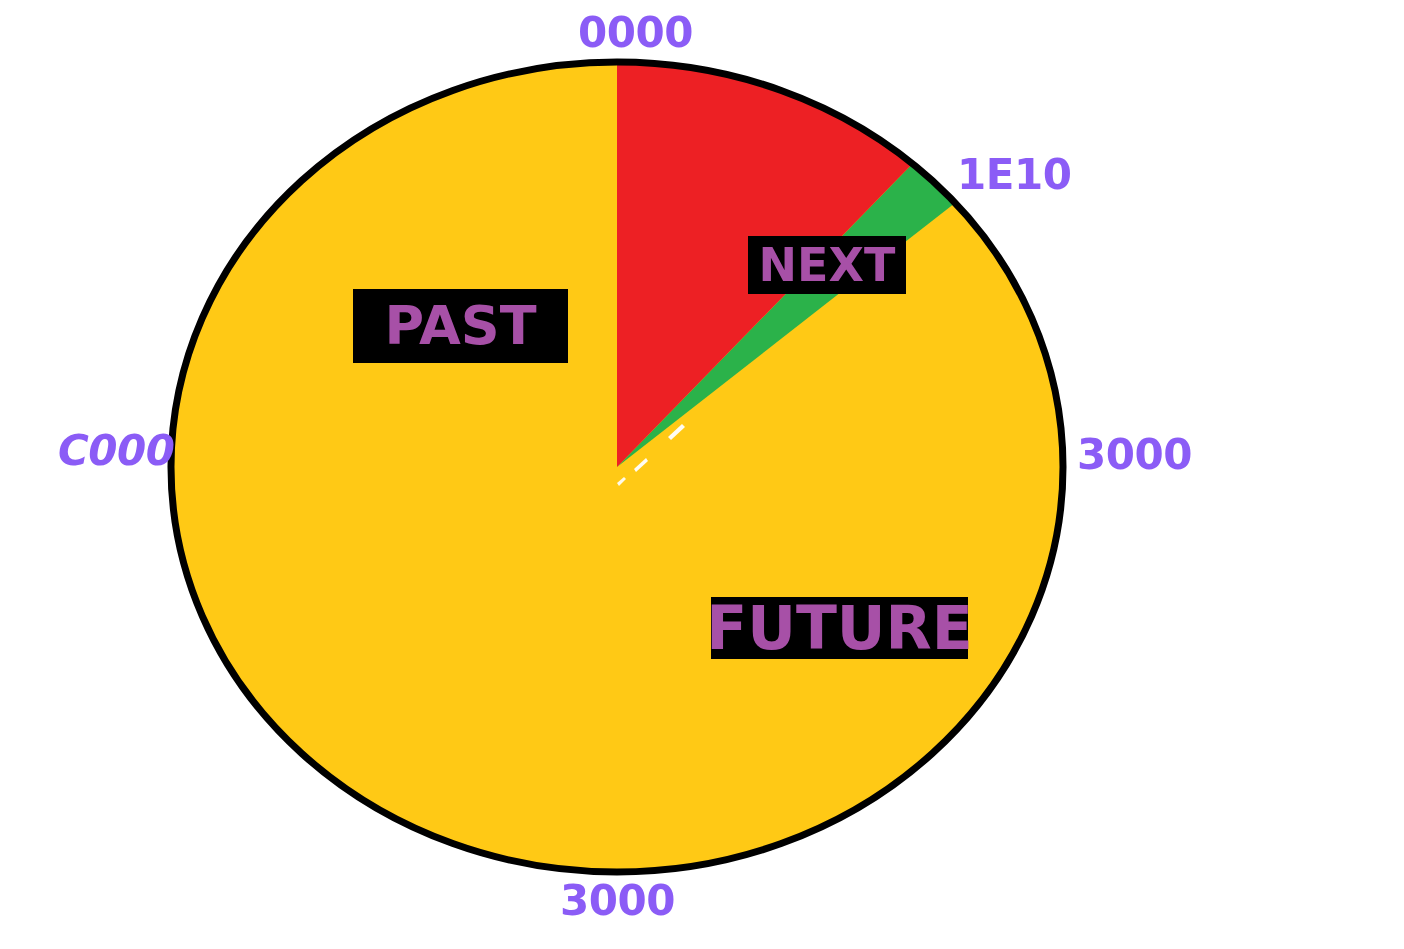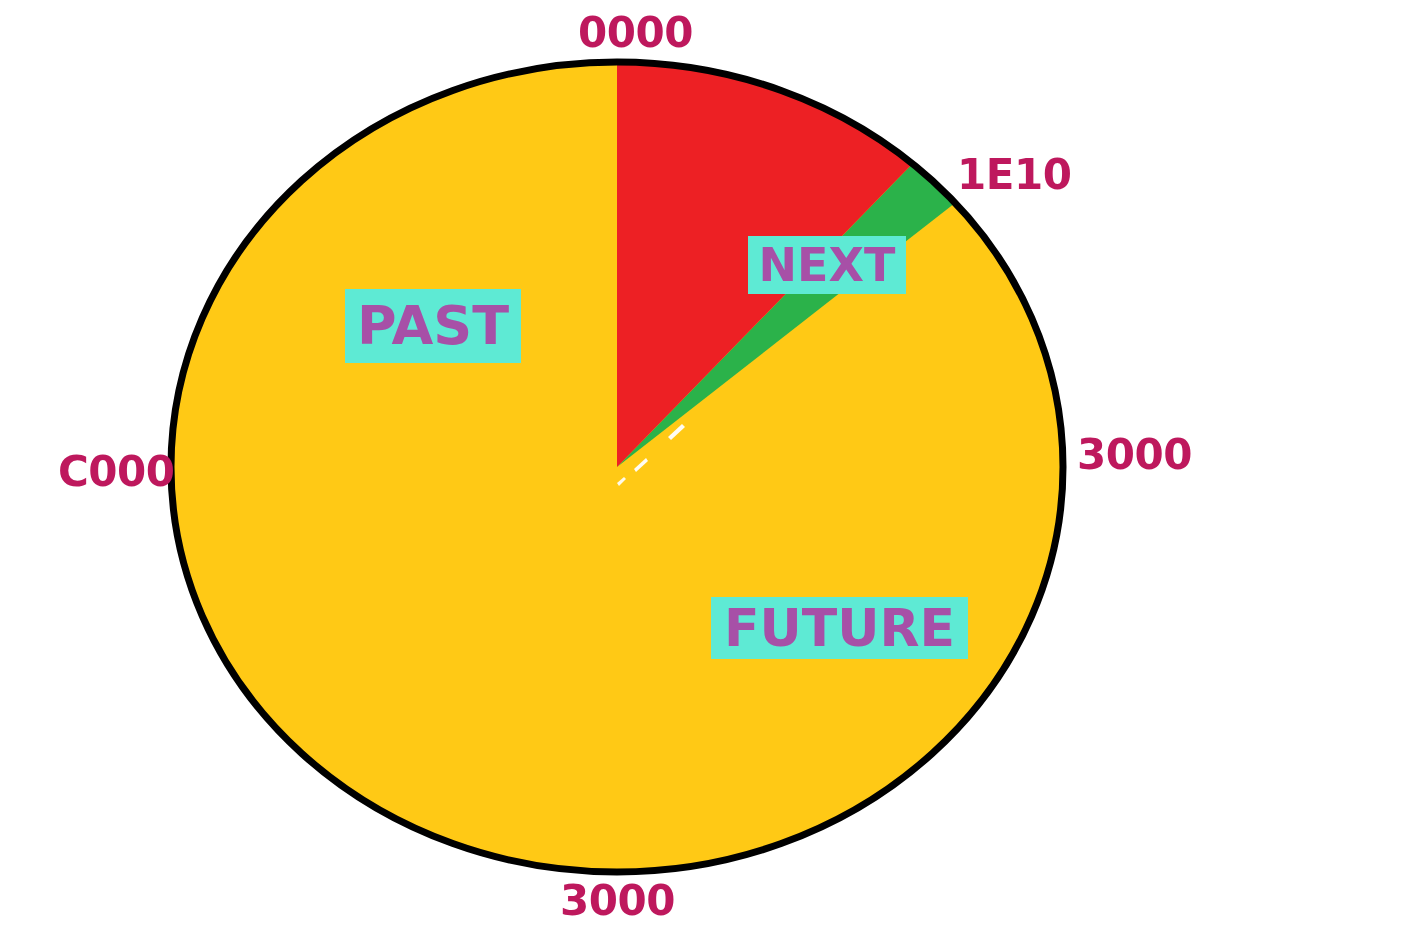--- a/index.html
+++ b/index.html
@@ -32,58 +32,58 @@
     height: 949px;
     display: block;
   }
 
   
   .tick {
     position: absolute;
     font-family: "DejaVu Sans", "Liberation Sans", sans-serif;
     font-weight: bold;
     font-size: 42px;
-    color: #be185d;
+    color: #8b5cf6;
     white-space: nowrap;
     letter-spacing: -0.5px;
   }
   .tick-0000 { left: 578px;  top: 8px;   }
   .tick-1e00 { left: 903px;  top: 105px; }
   .tick-1e10 { left: 957px;  top: 150px; text-align: center; }
   .tick-4000 { left: 1077px; top: 430px; }
   .tick-8000 { left: 560px;  top: 876px; }
-  .tick-c000 { left: 58px;   top: 447px; }
+  .tick-c000 { left: 58px;   top: 426px; font-style: italic; }
 
   
   .plate {
     position: absolute;
-    background: #5eead4;
+    background: #000000;
     color: #a750a7;
     font-family: "DejaVu Sans", "Liberation Sans", sans-serif;
     font-weight: bold;
     white-space: nowrap;
     line-height: 1;
     display: flex;
     align-items: center;
     justify-content: center;
   }
   .plate-past {
-    left: 345px;  top: 289px;
-    width: 176px; height: 74px;
+    left: 353px;  top: 289px;
+    width: 215px; height: 74px;
     font-size: 54px;
   }
   .plate-next {
     left: 748px;  top: 236px;
     width: 158px; height: 58px;
     font-size: 46px;
   }
   .plate-future {
     left: 711px;  top: 597px;
     width: 257px; height: 62px;
-    font-size: 52px;
+    font-size: 60px;
   }
 </style>
 </head>
 <body>
 
 <div id="stage">
 
   <svg id="ring" viewBox="0 0 1404 949">
     <defs>
       <clipPath id="circleClip">

